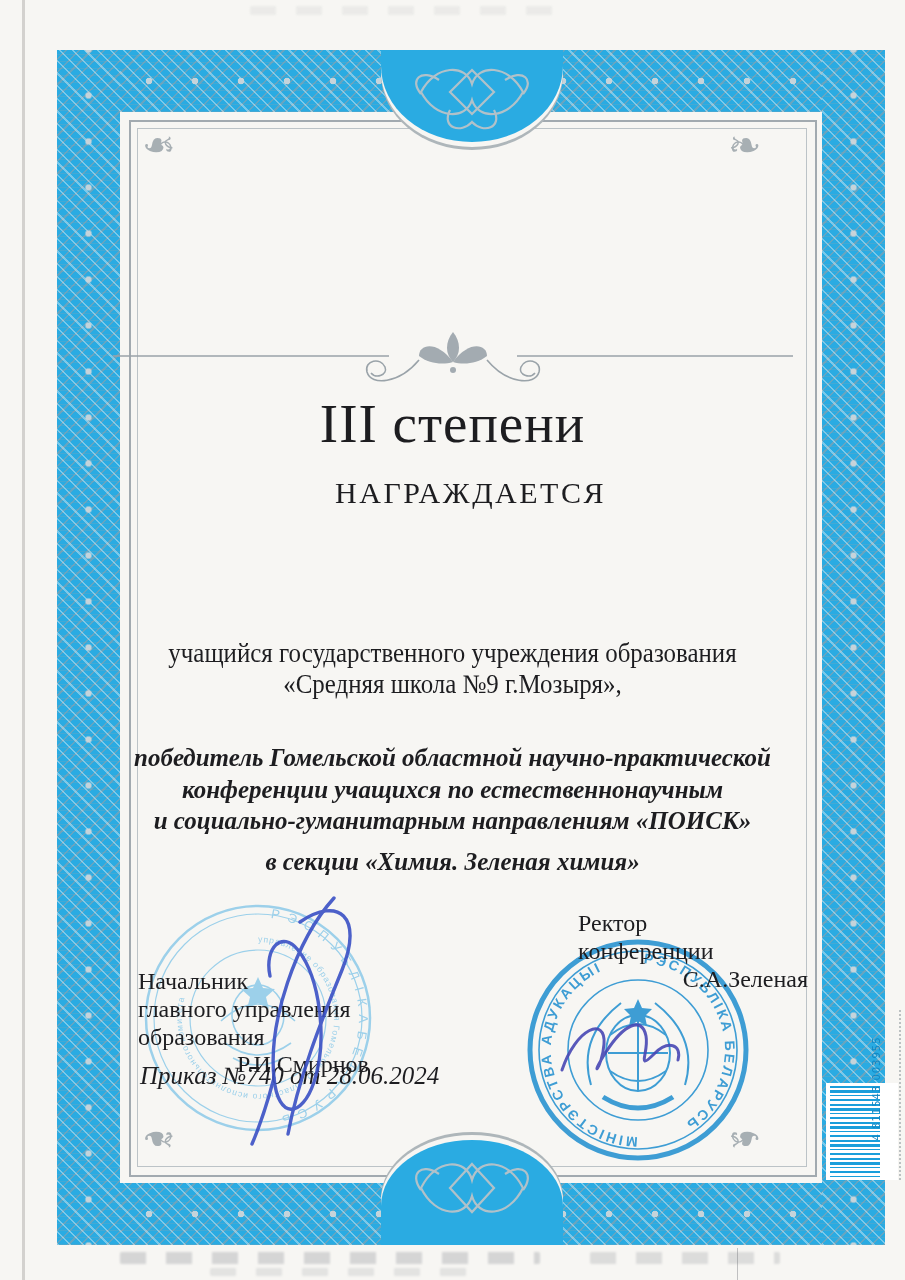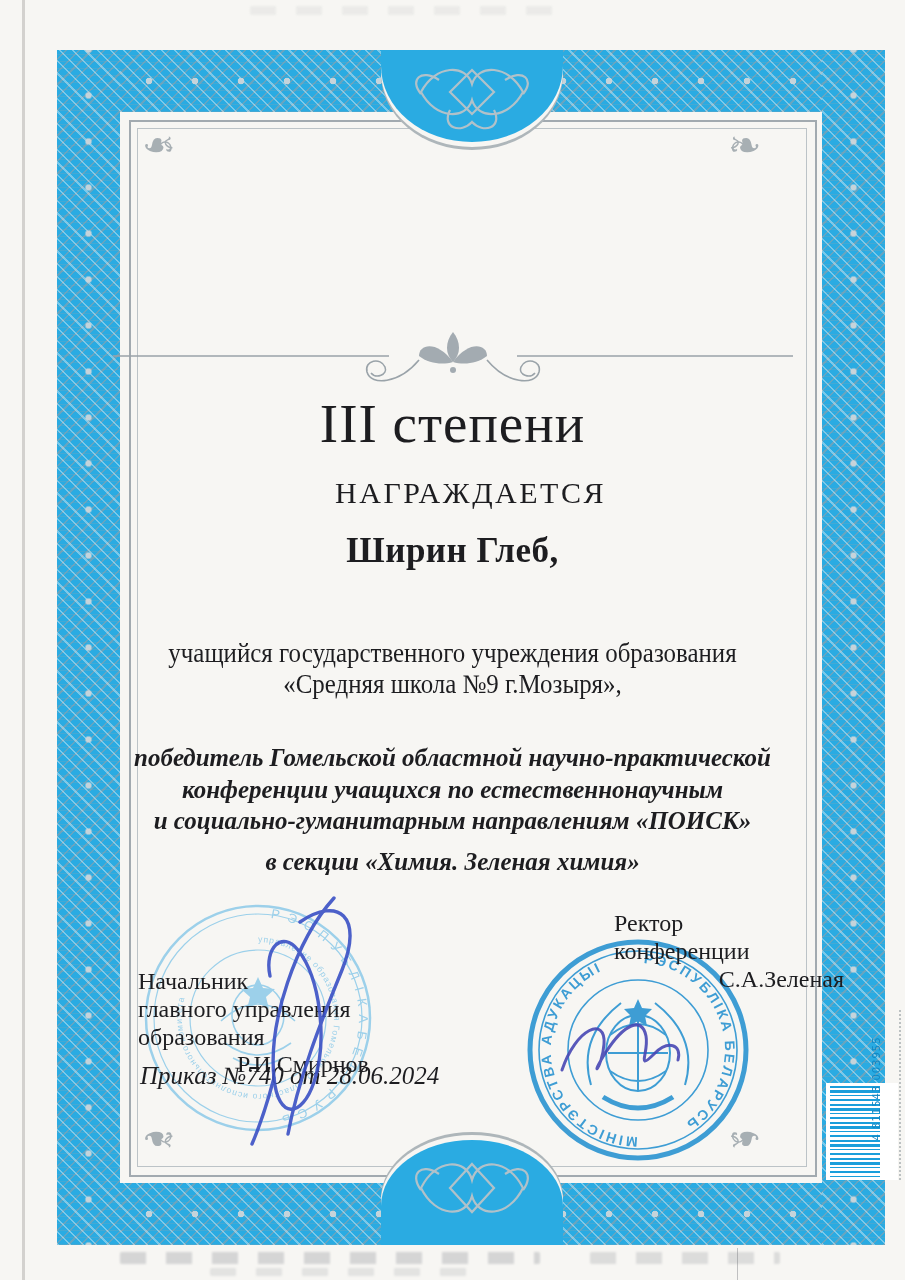--- a/index.html
+++ b/index.html
@@ -116,21 +116,20 @@
     <g fill="#a3abb1">
       <path d="M340 2 C332 12 332 24 340 32 C348 24 348 12 340 2 Z"></path>
       <path d="M340 32 C324 10 306 14 306 26 C316 34 330 35 340 32 Z"></path>
       <path d="M340 32 C356 10 374 14 374 26 C364 34 350 35 340 32 Z"></path>
       <circle cx="340" cy="40" r="3"></circle>
     </g>
   </svg>
 
   <div class="abs center z3 degree" style="top:392px;">III степени</div>
   <div class="abs center z3 award" style="top:476px;padding-left:18px;">НАГРАЖДАЕТСЯ</div>
-  <div class="abs center z3 name" style="top:531px;">Ширин Глеб,</div>
 
   <div class="abs center z3 details" style="top:638px;">
     <span>учащийся государственного учреждения образования</span><br>
     <span>«Средняя школа №9 г.Мозыря»,</span>
   </div>
 
   <div class="abs center z3 achv" style="top:742px;">
     <span>победитель Гомельской областной научно-практической</span><br>
     <span>конференции учащихся по естественнонаучным</span><br>
     <span>и социально-гуманитарным направлениям «ПОИСК»</span>
@@ -184,21 +183,21 @@
       <path d="M80 162 q35 22 70 0" stroke-width="5"></path>
     </g>
     <path fill="#2f96d2" d="M115 64 l4 9 10 1 -7 7 2 10 -9 -5 -9 5 2 -10 -7 -7 10 -1 Z"></path>
   </svg>
 
   <div class="abs z3 sig-text" style="left:138px;top:968px;width:330px;">
     <span>Начальник</span><br>
     <span>главного управления образования</span><br>
     <span style="display:block;text-align:center;">Р.И.Смирнов</span>
   </div>
-  <div class="abs z3 sig-text" style="left:578px;top:910px;width:230px;margin-left:36px;">
+  <div class="abs z3 sig-text" style="left:578px;top:910px;width:230px;">
     <span>Ректор</span><br>
     <span>конференции</span><br>
     <span style="display:block;text-align:right;">С.А.Зеленая</span>
   </div>
 
   <svg class="abs z4" style="left:192px;top:882px;" width="215" height="265" viewBox="0 0 215 265">
     <g fill="none" stroke="#3a50c5" stroke-width="3.4" stroke-linecap="round" opacity=".9">
       <path d="M142 16 C104 58 76 140 82 196 C86 238 110 236 122 200 C136 158 128 96 106 68 C90 48 72 66 78 94"></path>
       <path d="M108 40 C146 14 172 34 150 88 C128 142 106 198 96 252"></path>
       <path d="M82 196 C74 226 66 248 60 262"></path>

